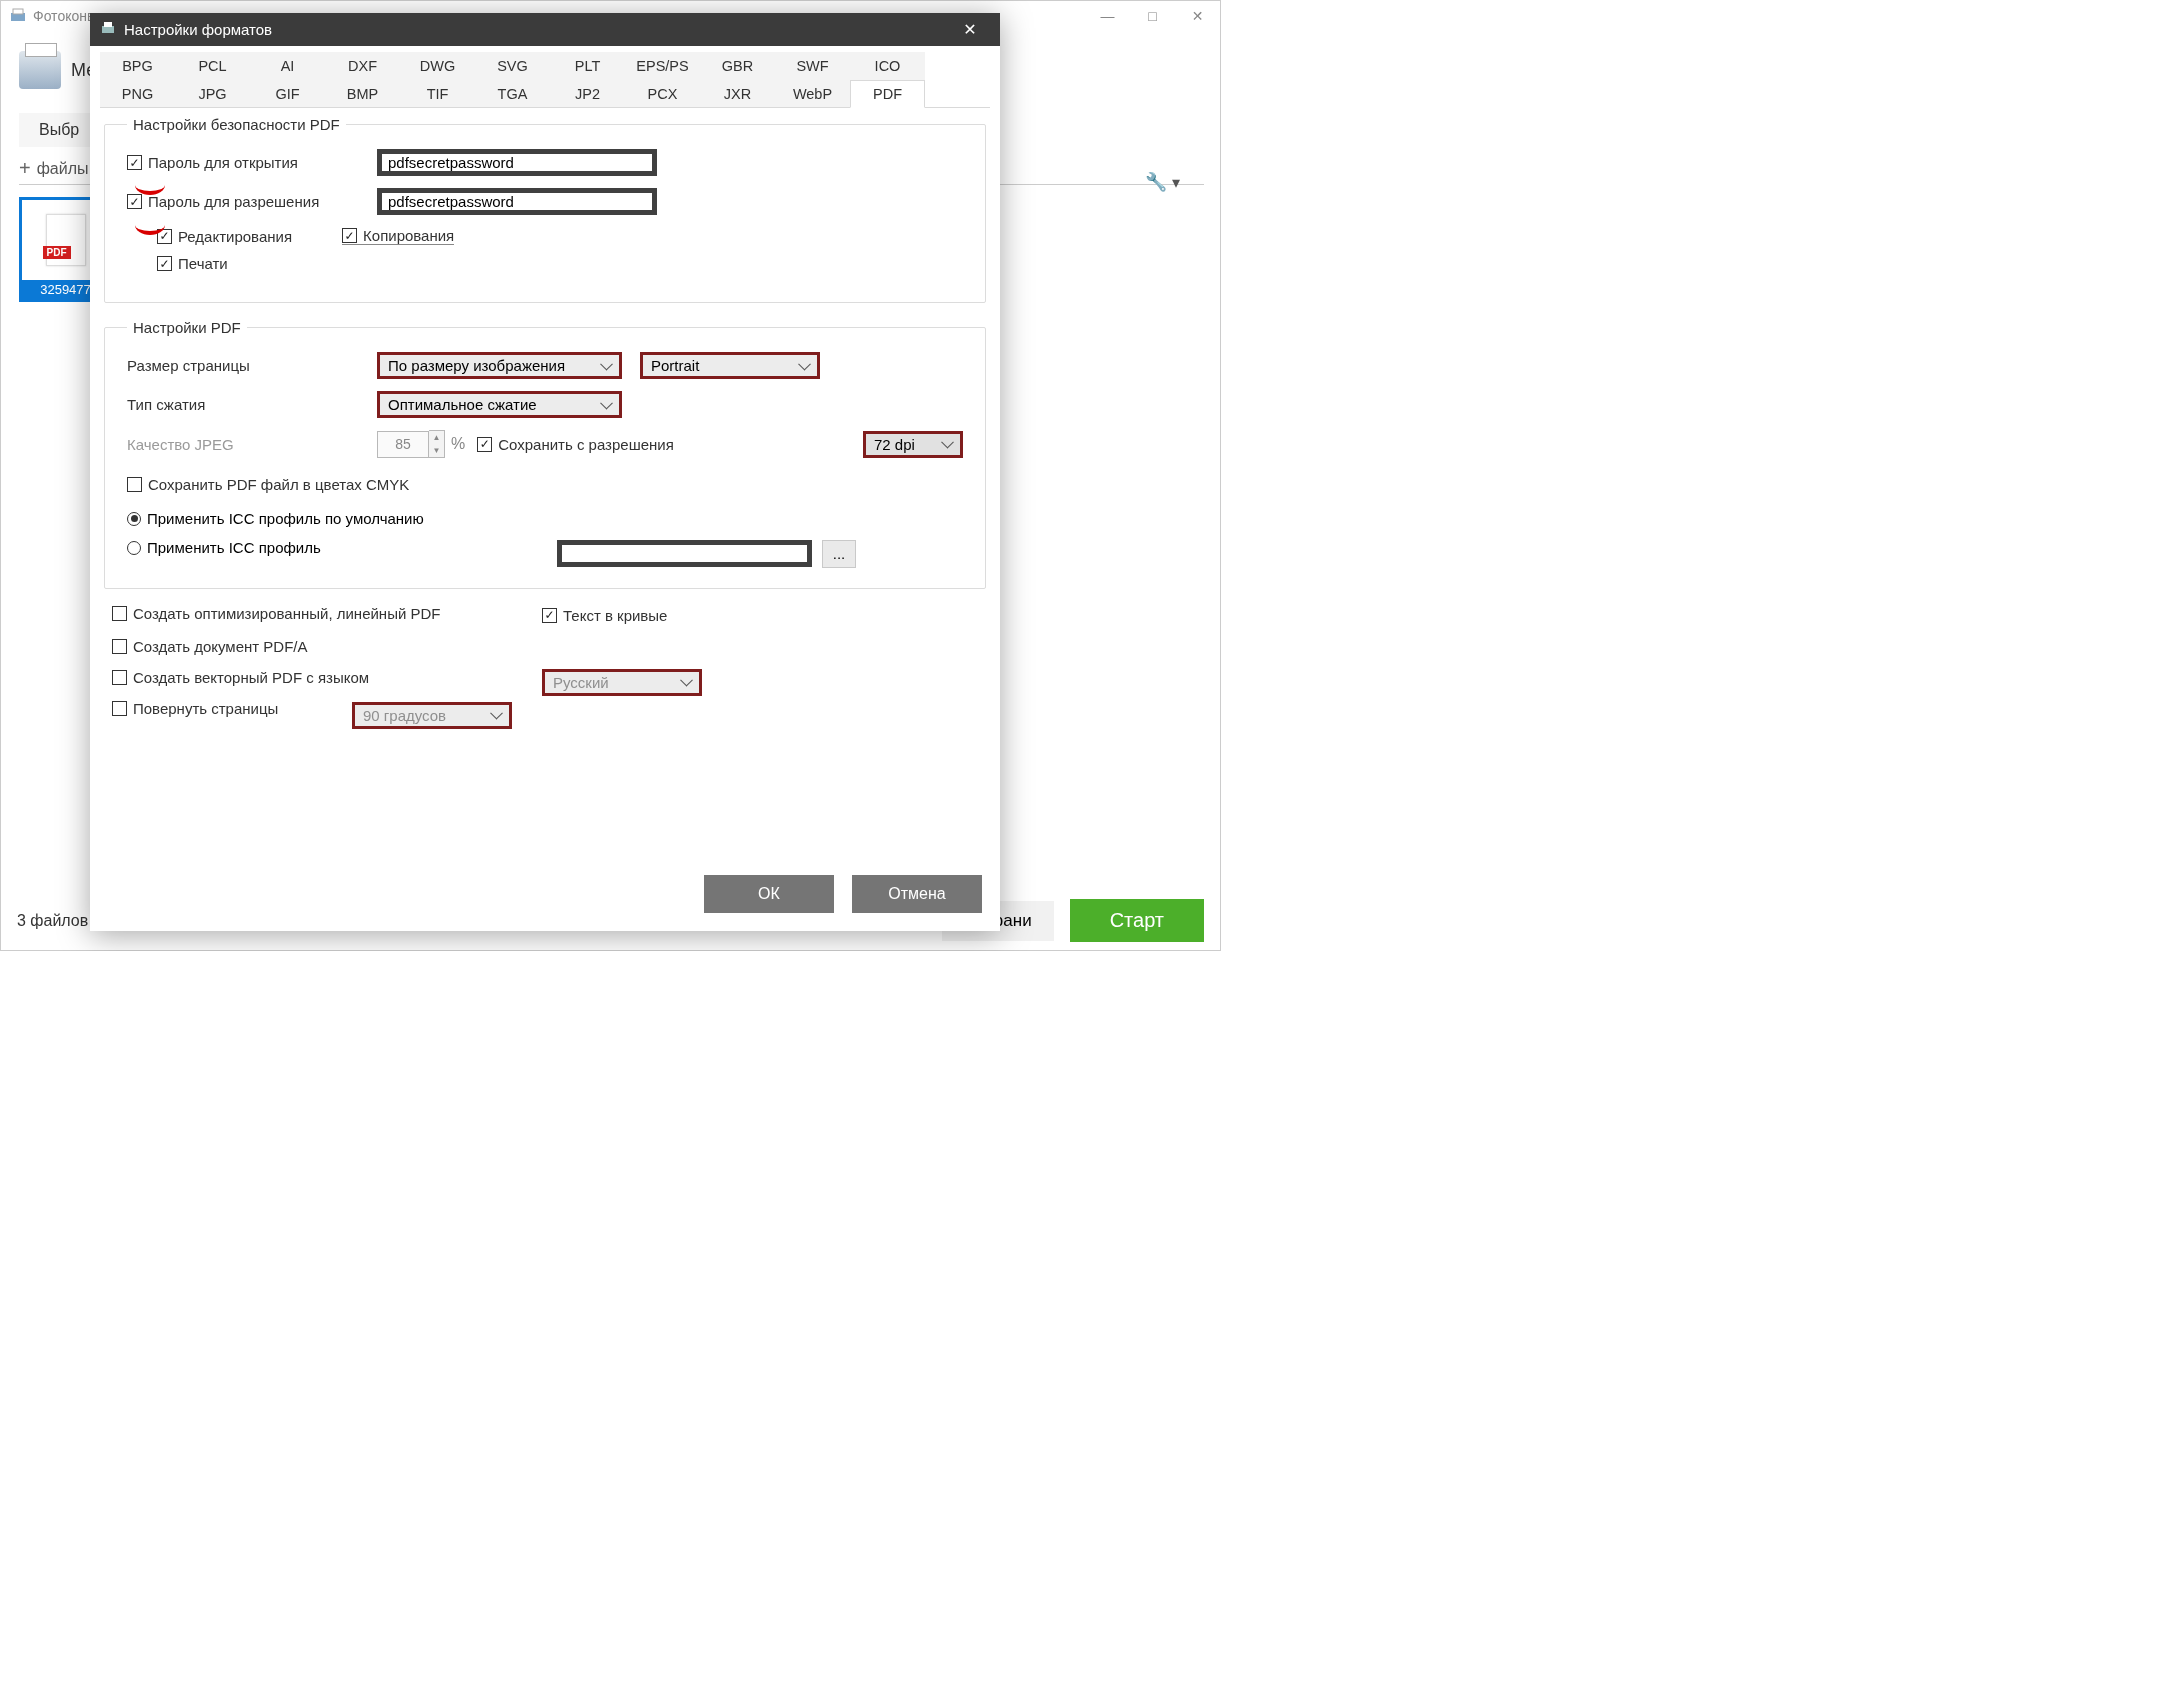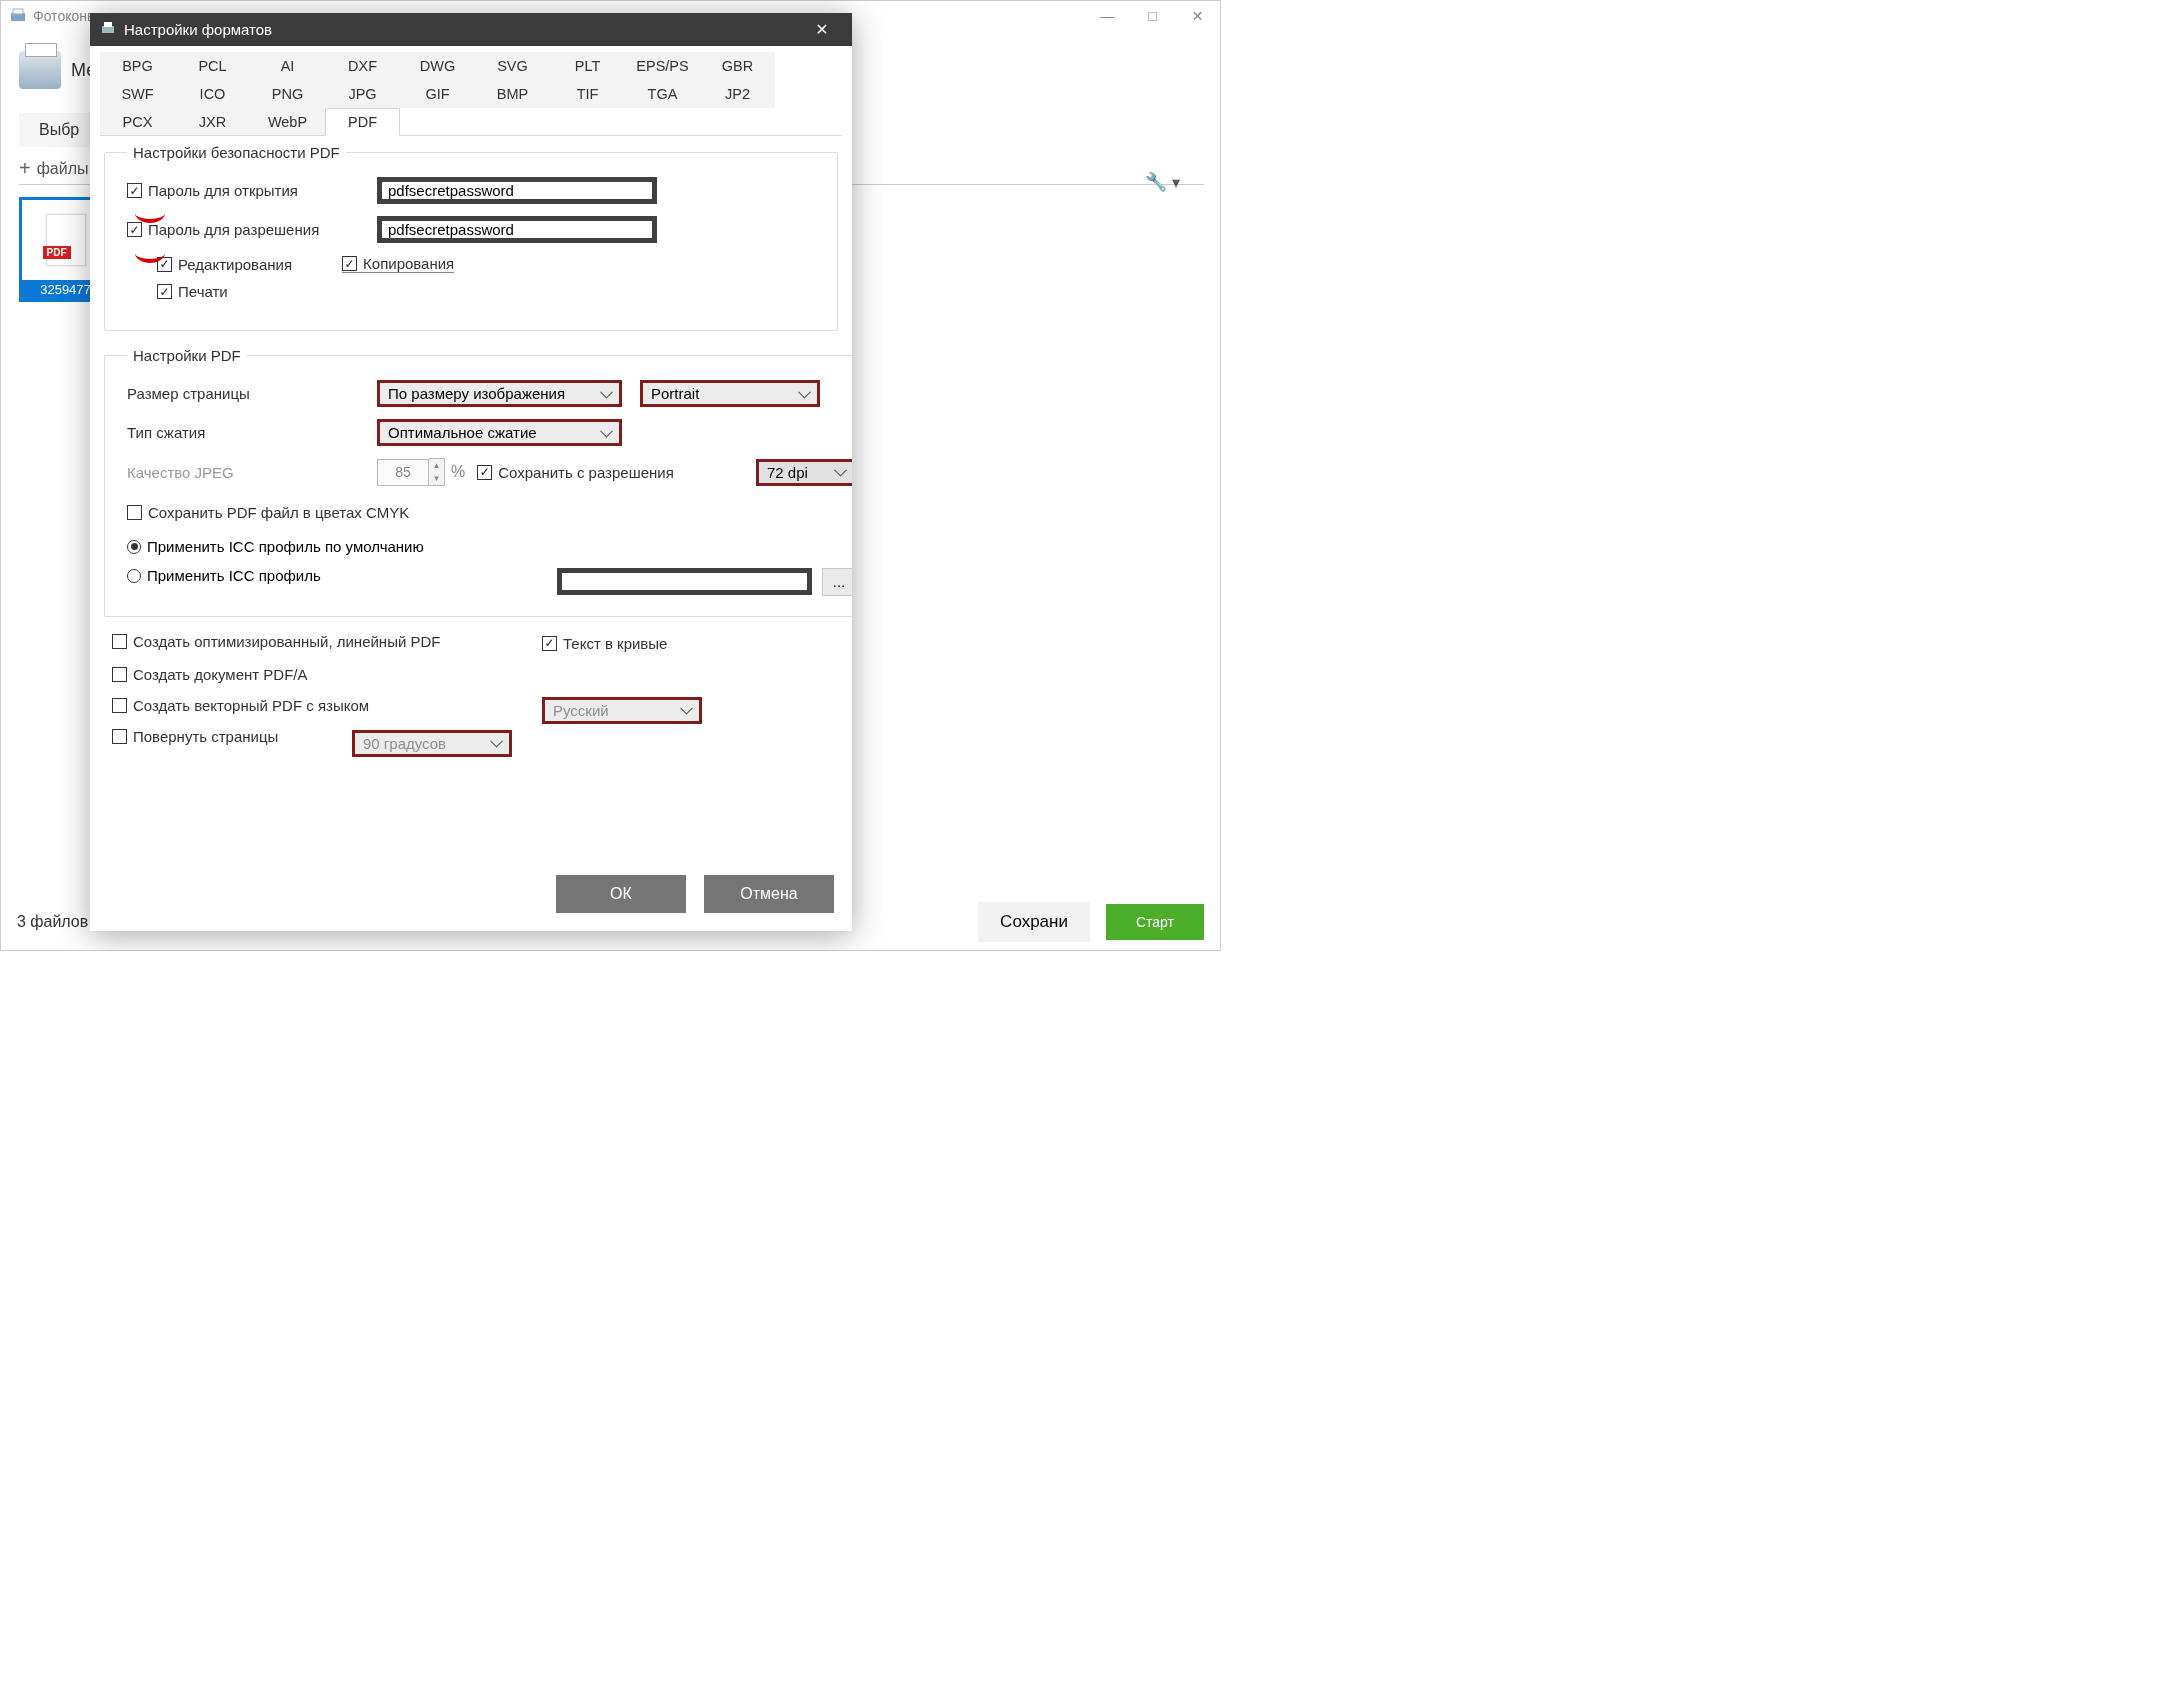--- a/index.html
+++ b/index.html
@@ -24,24 +24,24 @@
 .thumb { width: 93px; border: 3px solid #0b79d6; display: inline-block; }
 .thumb-inner { background: #fff; height: 80px; display: flex; align-items: center; justify-content: center; position: relative; }
 .page-shape { width: 40px; height: 52px; background: #fff; border: 1px solid #ddd; position: relative; box-shadow: 0 0 2px rgba(0,0,0,.15); }
 .pdf-badge { position: absolute; left: -4px; bottom: 6px; background: #d21f1f; color: #fff; font-size: 10px; padding: 1px 4px; font-weight: bold; }
 .thumb-label { background: #0b79d6; color: #fff; font-size: 13px; text-align: center; padding: 2px 0; }
 
 .footer { position: absolute; bottom: 0; left: 0; right: 0; display: flex; align-items: center; padding: 8px 16px; gap: 16px; background: #fff; }
 .file-count { font-size: 16px; color: #333; }
 .footer-spacer { flex: 1; }
 .save-btn { background: #f1f1f1; border: none; padding: 10px 22px; font-size: 17px; }
-.start-btn { background: #4caf2a; color: #fff; border: none; padding: 10px 30px; font-size: 14px; }
-
-
-.modal { position: absolute; left: 90px; top: 13px; width: 762px; height: 918px; background: #fff; box-shadow: 0 4px 30px rgba(0,0,0,.35); display: flex; flex-direction: column; }
+.start-btn { background: #4caf2a; color: #fff; border: none; padding: 10px 40px; font-size: 20px; }
+
+
+.modal { position: absolute; left: 90px; top: 13px; width: 910px; height: 918px; background: #fff; box-shadow: 0 4px 30px rgba(0,0,0,.35); display: flex; flex-direction: column; }
 .modal-titlebar { height: 33px; background: #3b3b3b; color: #fff; display: flex; align-items: center; padding: 0 10px; font-size: 15px; }
 .modal-titlebar .mt-icon { margin-right: 8px; }
 .modal-close { margin-left: auto; width: 40px; text-align: center; font-size: 16px; cursor: pointer; }
 
 .format-tabs { display: flex; flex-wrap: wrap; background: #fff; padding: 6px 10px 0 10px; }
 .format-tab { padding: 5px 0; width: 75px; text-align: center; font-size: 14.5px; color: #333; border: 1px solid transparent; cursor: pointer; }
 .format-tab.bg { background: #f3f3f3; }
 .format-tab.active { background: #fff; border: 1px solid #d9d9d9; border-bottom: 1px solid #fff; position: relative; z-index: 2; }
 .tab-underline { border-bottom: 1px solid #d9d9d9; margin: -1px 10px 0 10px; }
 

